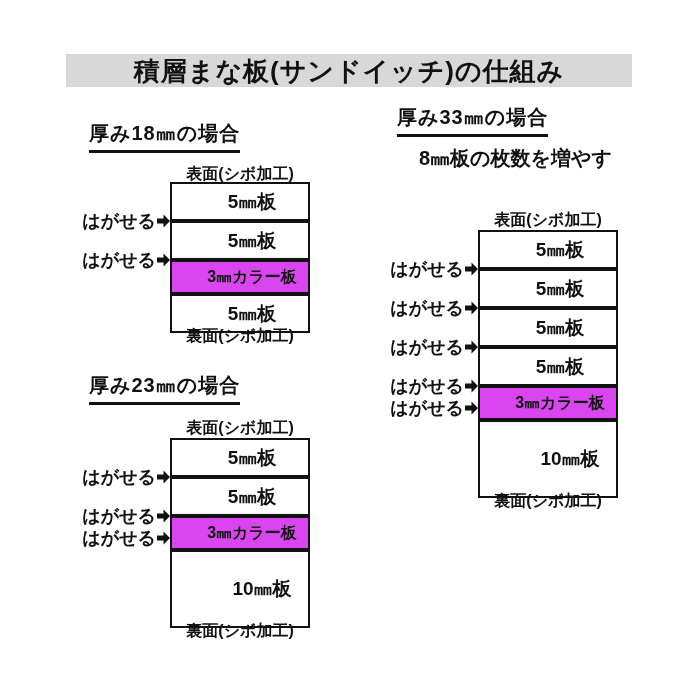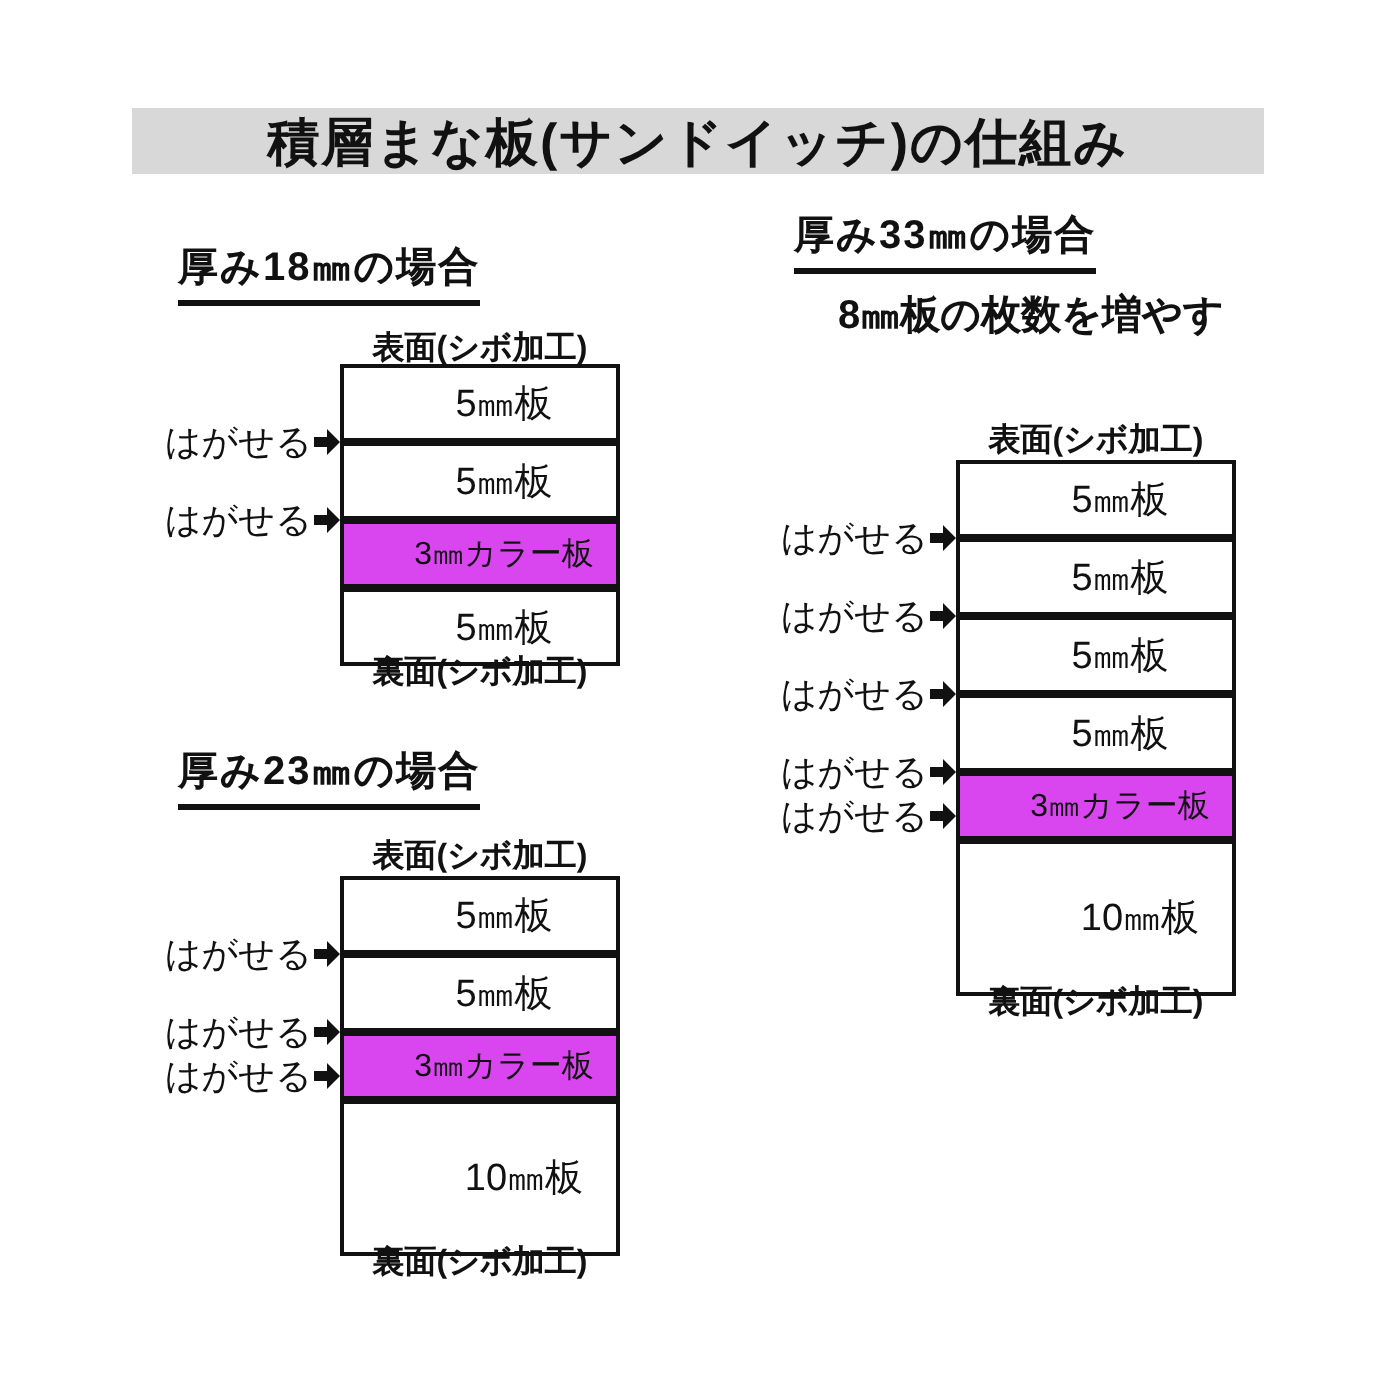--- a/index.html
+++ b/index.html
@@ -20,29 +20,29 @@
   .heading{position:absolute;left:1px;top:0;display:inline-block;font-size:20px;font-weight:bold;
     border-bottom:3px solid #111;padding-bottom:3px;white-space:nowrap;letter-spacing:1px;}
 
   .note{position:absolute;left:1px;top:42px;font-size:20px;font-weight:bold;line-height:25px;white-space:nowrap;}
   .note .note-line2{padding-left:22px;}
 
   .surface-label{position:absolute;left:82px;width:140px;text-align:center;font-size:16px;font-weight:bold;white-space:nowrap;}
 
   .stack{position:absolute;left:82px;width:140px;border:2px solid #111;box-sizing:border-box;
     display:flex;flex-direction:column;background:#fff;}
-  .layer{display:flex;align-items:center;justify-content:center;font-size:19px;font-weight:normal;white-space:nowrap;padding-left:24px;}
+  .layer{display:flex;align-items:center;justify-content:center;font-size:19px;font-weight:bold;white-space:nowrap;padding-left:24px;}
   .layer.h5{height:35px;}
   .layer.h10{height:74px;margin-left:20px;}
   .layer.h3{height:30px;background:#d946ef;font-size:16px;}
   .divider{height:4px;background:#111;}
 
   
   .peel{position:absolute;left:-6px;width:88px;display:flex;align-items:center;justify-content:flex-end;
-    transform:translateY(-50%);font-size:18px;font-weight:normal;white-space:nowrap;}
+    transform:translateY(-50%);font-size:18px;font-weight:bold;white-space:nowrap;}
   .peel-arrow{display:inline-block;width:13px;height:14px;background:#111;margin-left:1px;
     clip-path:polygon(0 32%,50% 32%,50% 4%,100% 50%,50% 96%,50% 68%,0 68%);}
 
   
   #diagram-18 .surface-top{top:44px;}
   #diagram-18 .stack{top:62px;}
   #diagram-18 .surface-bottom{top:206px;}
   #diagram-18 .peel-1{top:101px;}
   #diagram-18 .peel-2{top:140px;}
 

